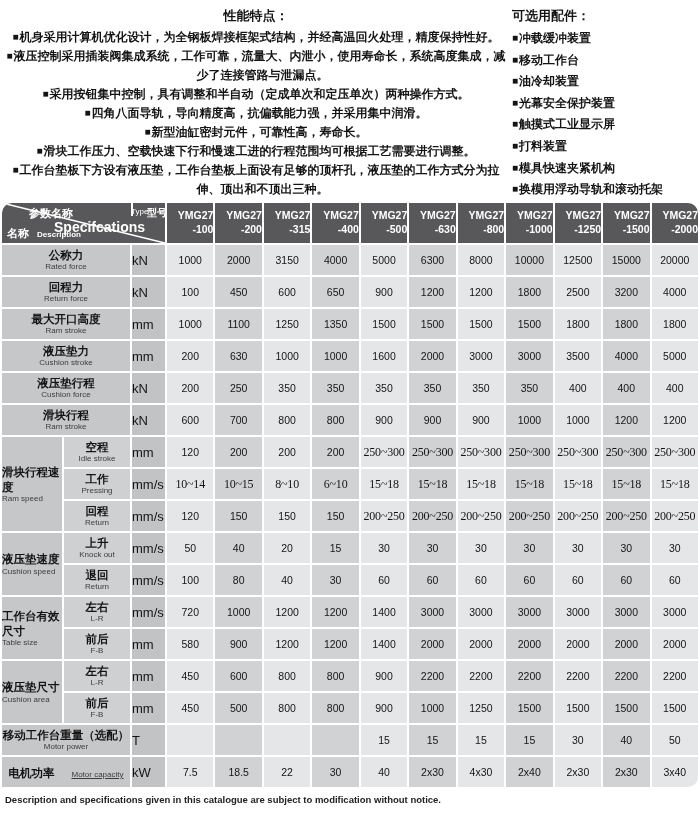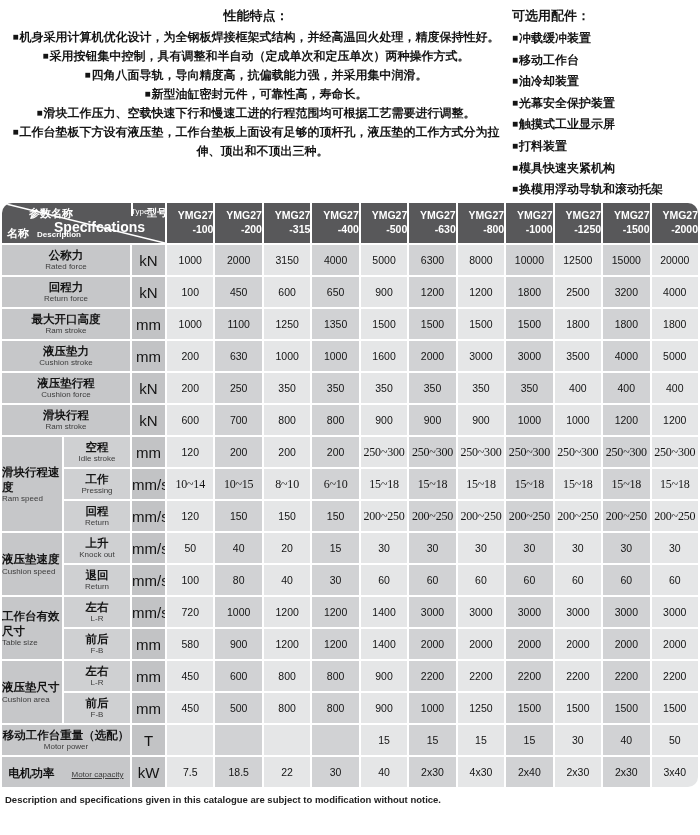--- a/index.html
+++ b/index.html
@@ -40,21 +40,21 @@
   .group-label .cn{font-size:11.5px;font-weight:bold;line-height:1.3;}
   .group-label .en{font-size:8px;color:#3c3c3c;}
   .sub-label{background:var(--sub-bg);text-align:center;}
   .sub-label .cn{font-size:11.5px;font-weight:bold;line-height:1.15;}
   .sub-label .en{font-size:8px;color:#3c3c3c;}
   .row-label{background:var(--label-bg);text-align:center;}
   .row-label .cn{font-size:11.5px;font-weight:bold;line-height:1.15;}
   .row-label .en{font-size:8px;color:#3c3c3c;}
   .row-label.inline .cn{display:inline;}
   .row-label.inline .en{display:inline;margin-left:17px;text-decoration:underline;}
-  .unit{background:var(--unit-bg);font-size:15px;text-align:center;}
+  .unit{background:var(--unit-bg);font-size:13px;}
   .val{text-align:center;font-size:10.5px;}
   .val.light{background:var(--col-light);}
   .val.dark{background:var(--col-dark);}
   .val.rng{font-size:12px;letter-spacing:-0.2px;font-family:Liberation Serif, serif;}
   .br-round{border-bottom-right-radius:10px;}
 
   
   .footer{padding:5px 0 0 5px;}
   .footer .cn{font-size:9px;font-weight:bold;color:#222;line-height:1.35;}
   .footer .en{font-size:9.5px;font-weight:bold;color:#222;line-height:1.35;}
@@ -62,20 +62,21 @@
 </head>
 <body>
 
 <div class="page">
 
   <div class="top">
     <div class="features">
       <div class="sec-title">性能特点：</div>
       <ul class="blist" id="features-list">
           <li class="bitem"><span class="bullet">■</span><span class="btext">机身采用计算机优化设计，为全钢板焊接框架式结构，并经高温回火处理，精度保持性好。</span></li>
+          <li class="bitem"><span class="bullet">■</span><span class="btext">液压控制采用插装阀集成系统，工作可靠，流量大、内泄小，使用寿命长，系统高度集成，减少了连接管路与泄漏点。</span></li>
           <li class="bitem"><span class="bullet">■</span><span class="btext">采用按钮集中控制，具有调整和半自动（定成单次和定压单次）两种操作方式。</span></li>
           <li class="bitem"><span class="bullet">■</span><span class="btext">四角八面导轨，导向精度高，抗偏载能力强，并采用集中润滑。</span></li>
           <li class="bitem"><span class="bullet">■</span><span class="btext">新型油缸密封元件，可靠性高，寿命长。</span></li>
           <li class="bitem"><span class="bullet">■</span><span class="btext">滑块工作压力、空载快速下行和慢速工进的行程范围均可根据工艺需要进行调整。</span></li>
           <li class="bitem"><span class="bullet">■</span><span class="btext">工作台垫板下方设有液压垫，工作台垫板上面设有足够的顶杆孔，液压垫的工作方式分为拉伸、顶出和不顶出三种。</span></li>
         </ul>
     </div>
     <div class="accessories">
       <div class="sec-title">可选用配件：</div>
       <ul class="blist" id="accessories-list">

